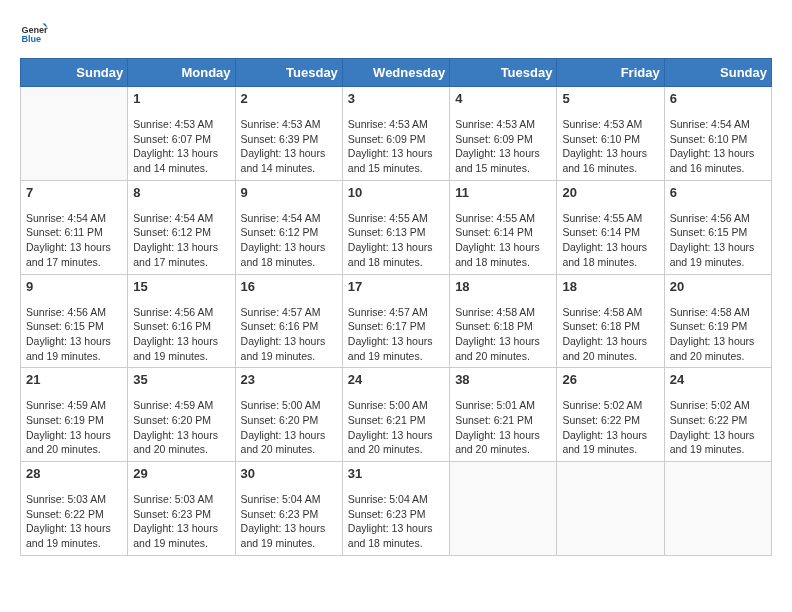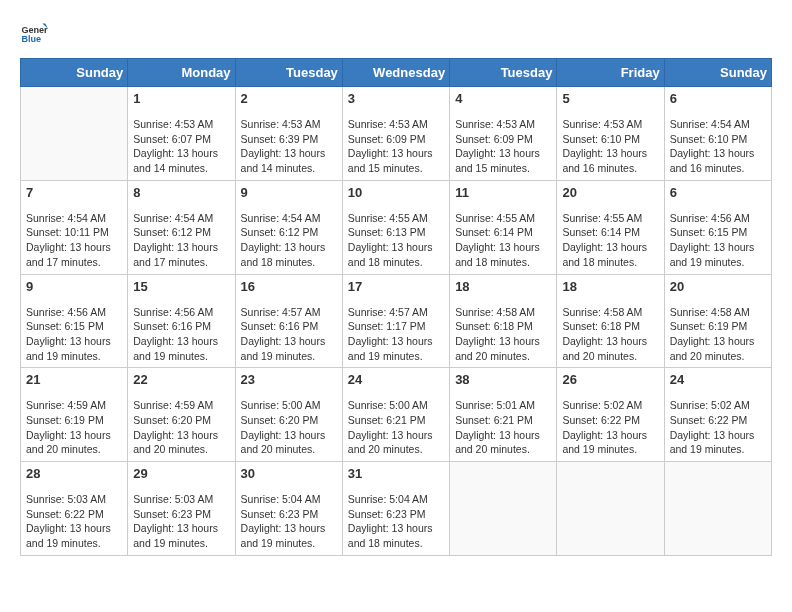--- a/index.html
+++ b/index.html
@@ -157,21 +157,21 @@
           <div>Sunset: 6:10 PM</div>
           <div>Daylight: 13 hours and 16 minutes.</div>
         </div>
         </td>
       </tr>
       <tr>
         <td>
           <span class="day-num">7</span>
         <div class="cell-info">
           <div>Sunrise: 4:54 AM</div>
-          <div>Sunset: 10:11 PM</div>
+          <div>Sunset: 6:11 PM</div>
           <div>Daylight: 13 hours and 17 minutes.</div>
         </div>
         </td>
         <td>
           <span class="day-num">8</span>
         <div class="cell-info">
           <div>Sunrise: 4:54 AM</div>
           <div>Sunset: 6:12 PM</div>
           <div>Daylight: 13 hours and 17 minutes.</div>
         </div>
@@ -239,21 +239,21 @@
         <div class="cell-info">
           <div>Sunrise: 4:57 AM</div>
           <div>Sunset: 6:16 PM</div>
           <div>Daylight: 13 hours and 19 minutes.</div>
         </div>
         </td>
         <td>
           <span class="day-num">17</span>
         <div class="cell-info">
           <div>Sunrise: 4:57 AM</div>
-          <div>Sunset: 1:17 PM</div>
+          <div>Sunset: 6:17 PM</div>
           <div>Daylight: 13 hours and 19 minutes.</div>
         </div>
         </td>
         <td>
           <span class="day-num">18</span>
         <div class="cell-info">
           <div>Sunrise: 4:58 AM</div>
           <div>Sunset: 6:18 PM</div>
           <div>Daylight: 13 hours and 20 minutes.</div>
         </div>
@@ -278,21 +278,21 @@
       <tr>
         <td>
           <span class="day-num">21</span>
         <div class="cell-info">
           <div>Sunrise: 4:59 AM</div>
           <div>Sunset: 6:19 PM</div>
           <div>Daylight: 13 hours and 20 minutes.</div>
         </div>
         </td>
         <td>
-          <span class="day-num">22</span>
+          <span class="day-num">35</span>
         <div class="cell-info">
           <div>Sunrise: 4:59 AM</div>
           <div>Sunset: 6:20 PM</div>
           <div>Daylight: 13 hours and 20 minutes.</div>
         </div>
         </td>
         <td>
           <span class="day-num">23</span>
         <div class="cell-info">
           <div>Sunrise: 5:00 AM</div>

